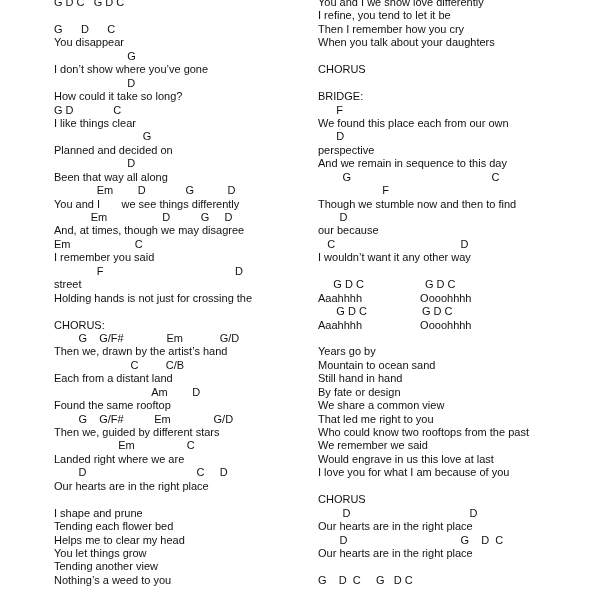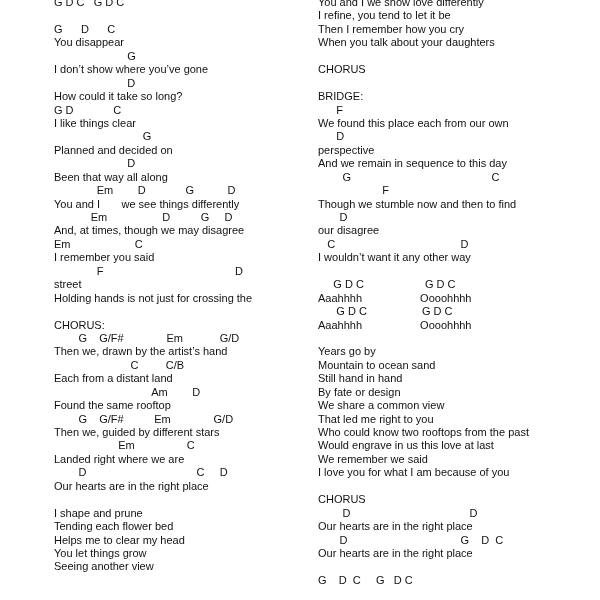--- a/index.html
+++ b/index.html
@@ -50,58 +50,59 @@
     <div class="line">Then we, guided by different stars</div>
     <div class="line">                     Em                 C</div>
     <div class="line">Landed right where we are</div>
     <div class="line">        D                                    C     D</div>
     <div class="line">Our hearts are in the right place</div>
     <div class="line blank"></div>
     <div class="line">I shape and prune</div>
     <div class="line">Tending each flower bed</div>
     <div class="line">Helps me to clear my head</div>
     <div class="line">You let things grow</div>
-    <div class="line">Seeing another view</div>
+    <div class="line">Tending another view</div>
+    <div class="line">Nothing’s a weed to you</div>
   </div>
 <div class="col right" id="rightcol">
     <div class="line">You and I we show love differently</div>
     <div class="line">I refine, you tend to let it be</div>
     <div class="line">Then I remember how you cry</div>
     <div class="line">When you talk about your daughters</div>
     <div class="line blank"></div>
     <div class="line">CHORUS</div>
     <div class="line blank"></div>
     <div class="line">BRIDGE:</div>
     <div class="line">      F</div>
     <div class="line">We found this place each from our own</div>
     <div class="line">      D</div>
     <div class="line">perspective</div>
     <div class="line">And we remain in sequence to this day</div>
     <div class="line">        G                                              C</div>
     <div class="line">                     F</div>
     <div class="line">Though we stumble now and then to find</div>
     <div class="line">       D</div>
-    <div class="line">our disagree</div>
+    <div class="line">our because</div>
     <div class="line">   C                                         D</div>
     <div class="line">I wouldn’t want it any other way</div>
     <div class="line blank"></div>
     <div class="line">     G D C                    G D C</div>
     <div class="line">Aaahhhh                   Oooohhhh</div>
     <div class="line">      G D C                  G D C</div>
     <div class="line">Aaahhhh                   Oooohhhh</div>
     <div class="line blank"></div>
     <div class="line">Years go by</div>
     <div class="line">Mountain to ocean sand</div>
     <div class="line">Still hand in hand</div>
     <div class="line">By fate or design</div>
     <div class="line">We share a common view</div>
     <div class="line">That led me right to you</div>
     <div class="line">Who could know two rooftops from the past</div>
+    <div class="line">We remember we said</div>
     <div class="line">Would engrave in us this love at last</div>
-    <div class="line">We remember we said</div>
     <div class="line">I love you for what I am because of you</div>
     <div class="line blank"></div>
     <div class="line">CHORUS</div>
     <div class="line">        D                                       D</div>
     <div class="line">Our hearts are in the right place</div>
     <div class="line">       D                                     G    D  C</div>
     <div class="line">Our hearts are in the right place</div>
     <div class="line blank"></div>
     <div class="line">G    D  C     G   D C</div>
   </div>

